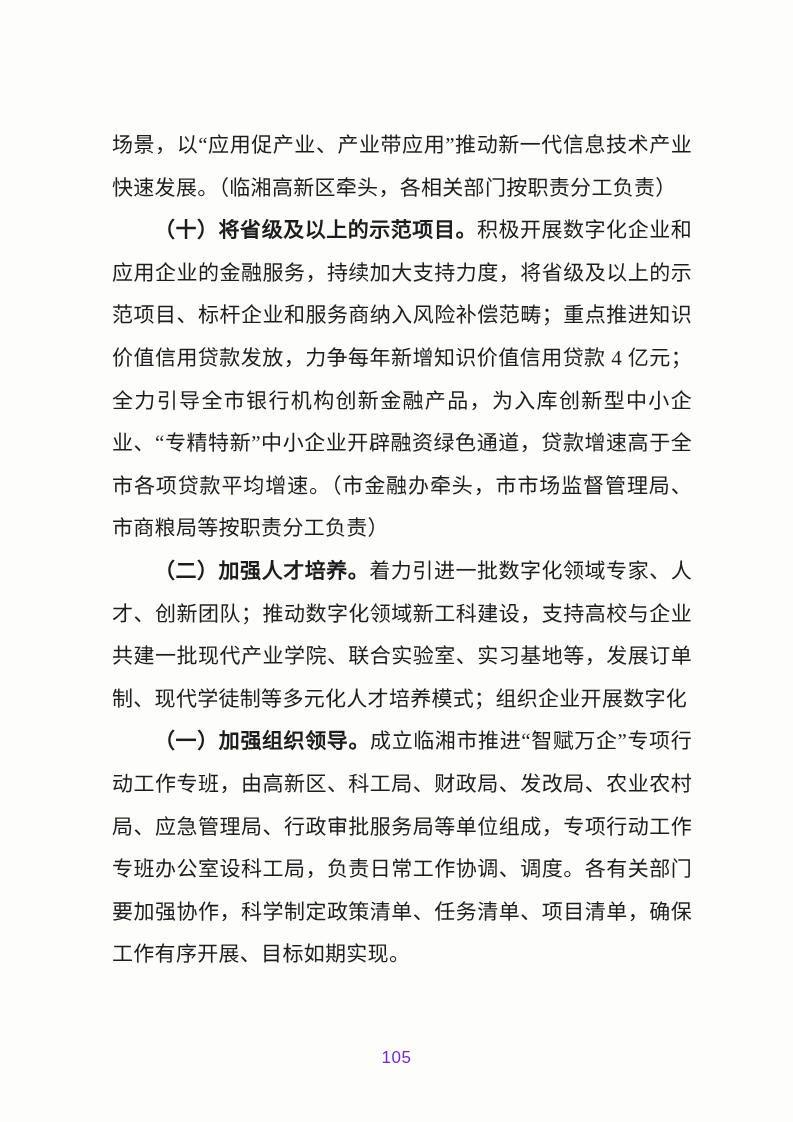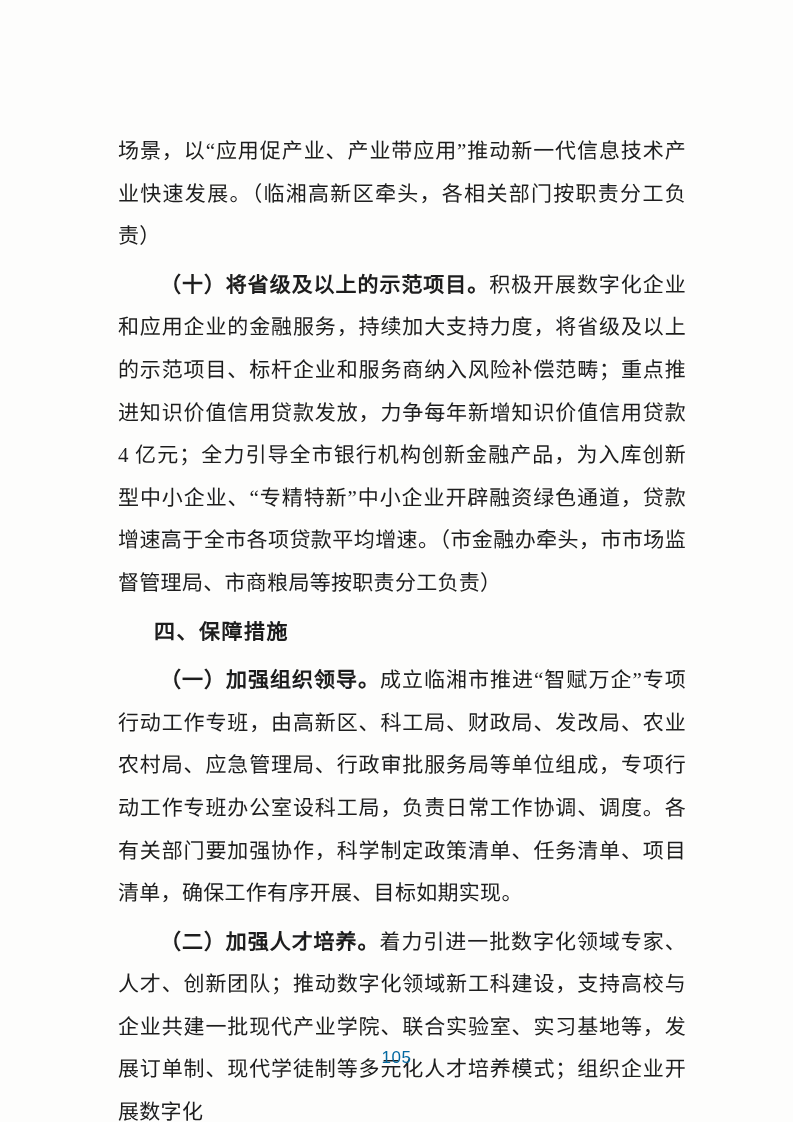--- a/index.html
+++ b/index.html
@@ -21,21 +21,21 @@
     top: 124px;
     width: 580px;
     color: #1d1d1d;
     font-size: 21px;
     line-height: 42.6px;
     text-align: justify;
     text-justify: inter-character;
     letter-spacing: 0.3px;
   }
   .para {
-    margin: 6px;
+    margin: 0;
     text-indent: 2em;
   }
   .para.no-indent {
     text-indent: 0;
   }
   .lead {
     font-weight: 700;
   }
   .heading {
     margin: 0;
@@ -45,36 +45,35 @@
     letter-spacing: 1.5px;
   }
   .page-number {
     position: absolute;
     top: 1048px;
     left: 0;
     width: 100%;
     text-align: center;
     font-family: "Liberation Sans", "DejaVu Sans", sans-serif;
     font-size: 17px;
-    color: #0369a1;
+    color: #6d28d9;
     letter-spacing: 0.5px;
   }
 </style>
 </head>
 <body>
 
 <div class="page">
   <div class="text-block">
 
     <p class="para no-indent"><span>场景，以“应用促产业、产业带应用”推动新一代信息技术产业快速发展。（临湘高新区牵头，各相关部门按职责分工负责）</span></p>
 
     <p class="para"><span class="lead">（十）将省级及以上的示范项目。</span><span>积极开展数字化企业和应用企业的金融服务，持续加大支持力度，将省级及以上的示范项目、标杆企业和服务商纳入风险补偿范畴；重点推进知识价值信用贷款发放，力争每年新增知识价值信用贷款 4 亿元；全力引导全市银行机构创新金融产品，为入库创新型中小企业、“专精特新”中小企业开辟融资绿色通道，贷款增速高于全市各项贷款平均增速。（市金融办牵头，市市场监督管理局、市商粮局等按职责分工负责）</span></p>
 
-    <p class="heading"><span>四、保障措施</span></p>
+
+    <p class="para"><span class="lead">（二）加强人才培养。</span><span>着力引进一批数字化领域专家、人才、创新团队；推动数字化领域新工科建设，支持高校与企业共建一批现代产业学院、联合实验室、实习基地等，发展订单制、现代学徒制等多元化人才培养模式；组织企业开展数字化</span></p>
 
     <p class="para"><span class="lead">（一）加强组织领导。</span><span>成立临湘市推进“智赋万企”专项行动工作专班，由高新区、科工局、财政局、发改局、农业农村局、应急管理局、行政审批服务局等单位组成，专项行动工作专班办公室设科工局，负责日常工作协调、调度。各有关部门要加强协作，科学制定政策清单、任务清单、项目清单，确保工作有序开展、目标如期实现。</span></p>
-
-    <p class="para"><span class="lead">（二）加强人才培养。</span><span>着力引进一批数字化领域专家、人才、创新团队；推动数字化领域新工科建设，支持高校与企业共建一批现代产业学院、联合实验室、实习基地等，发展订单制、现代学徒制等多元化人才培养模式；组织企业开展数字化</span></p>
 
   </div>
 
   <div class="page-number">105</div>
 </div>
 
 </body></html>

